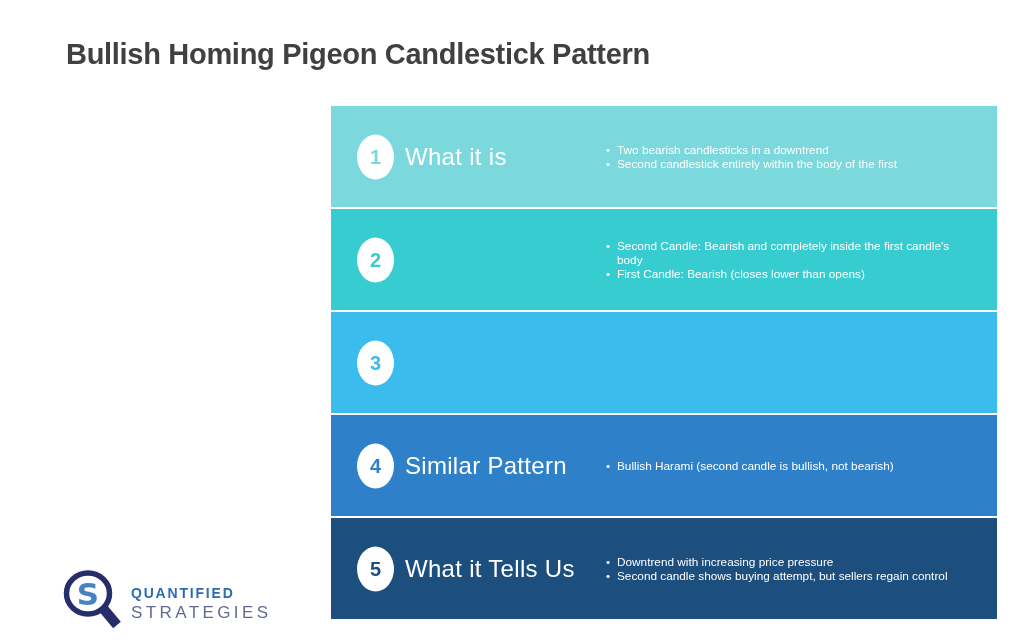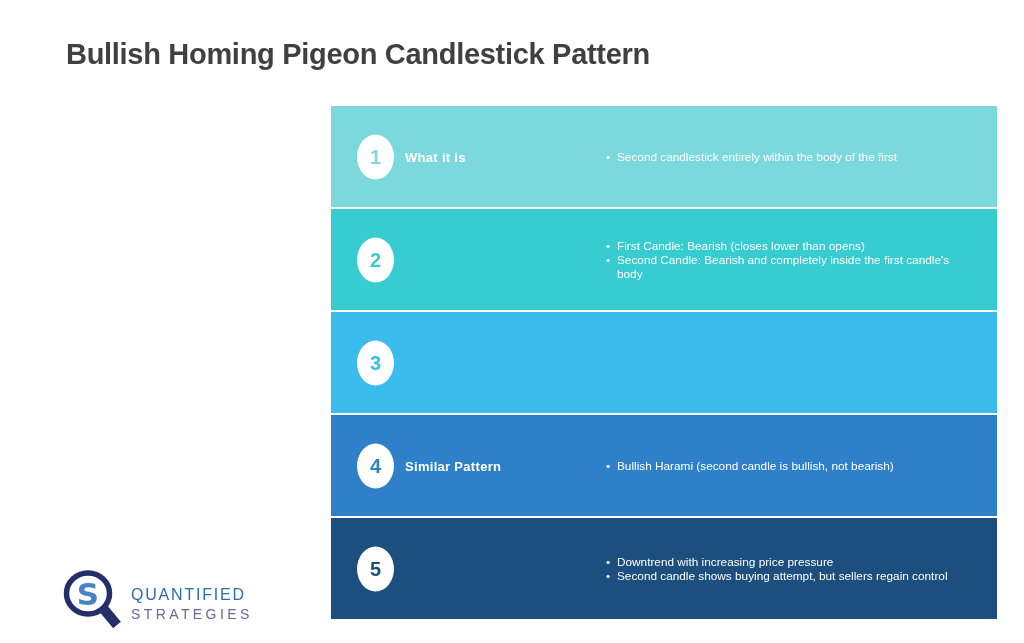--- a/index.html
+++ b/index.html
@@ -50,22 +50,22 @@
     font-size: 20px;
     font-weight: 700;
   }
 
   .row-title {
     position: absolute;
     left: 74px;
     top: 50%;
     transform: translateY(-50%);
     color: #ffffff;
-    font-size: 13px;
-    font-weight: 700;
+    font-size: 24px;
+    font-weight: 400;
     letter-spacing: 0.3px;
     white-space: nowrap;
   }
 
   .bullets {
     position: absolute;
     left: 275px;
     right: 26px;
     top: 50%;
     transform: translateY(-50%);
@@ -93,58 +93,59 @@
     top: 570px;
     display: flex;
     align-items: center;
   }
 
   .logo-mark { width: 62px; height: 62px; display: block; }
 
   .logo-text { margin-left: 6px; margin-top: 6px; }
 
   .brand-line1 {
-    font-size: 16px;
-    font-weight: 400;
+    font-size: 14px;
+    font-weight: 700;
     letter-spacing: 1.8px;
     white-space: nowrap;
   }
 
   .brand-line2 {
-    font-size: 14px;
+    font-size: 17px;
     font-weight: 400;
     letter-spacing: 3.4px;
     margin-top: 2px;
     white-space: nowrap;
   }
 </style>
 </head>
 <body style="background-color: rgb(255, 255, 255);">
 
 <h1 class="page-title" style="color: #404040;">Bullish Homing Pigeon Candlestick Pattern</h1>
 
 <div class="table">
 
   <div class="row" style="background-color: rgb(123, 216, 220);">
     <div class="num-circle">
       <span style="color: rgb(123, 216, 220);">1</span>
     </div>
     <div class="row-title">What it is</div>
     <ul class="bullets">
+      <li>Two bearish candlesticks in a downtrend</li>
       <li>Second candlestick entirely within the body of the first</li>
     </ul>
   </div>
 
   <div class="row" style="background-color: rgb(54, 204, 208);">
     <div class="num-circle">
       <span style="color: rgb(54, 204, 208);">2</span>
     </div>
     <ul class="bullets">
+      <li>Second Candle: Bearish and completely inside the first candle's body</li>
       <li>First Candle: Bearish (closes lower than opens)</li>
-      <li>Second Candle: Bearish and completely inside the first candle's body</li>
     </ul>
   </div>
 
   <div class="row" style="background-color: rgb(58, 188, 237);">
     <div class="num-circle">
       <span style="color: rgb(58, 188, 237);">3</span>
     </div>
   </div>
 
   <div class="row" style="background-color: rgb(46, 129, 200);">
@@ -154,20 +155,21 @@
     <div class="row-title">Similar Pattern</div>
     <ul class="bullets">
       <li>Bullish Harami (second candle is bullish, not bearish)</li>
     </ul>
   </div>
 
   <div class="row" style="background-color: rgb(28, 78, 126);">
     <div class="num-circle">
       <span style="color: rgb(28, 78, 126);">5</span>
     </div>
+    <div class="row-title">What it Tells Us</div>
     <ul class="bullets">
       <li>Downtrend with increasing price pressure</li>
       <li>Second candle shows buying attempt, but sellers regain control</li>
     </ul>
   </div>
 
 </div>
 
 <div class="logo">
   <svg class="logo-mark" viewBox="0 0 62 62" xmlns="http://www.w3.org/2000/svg">

